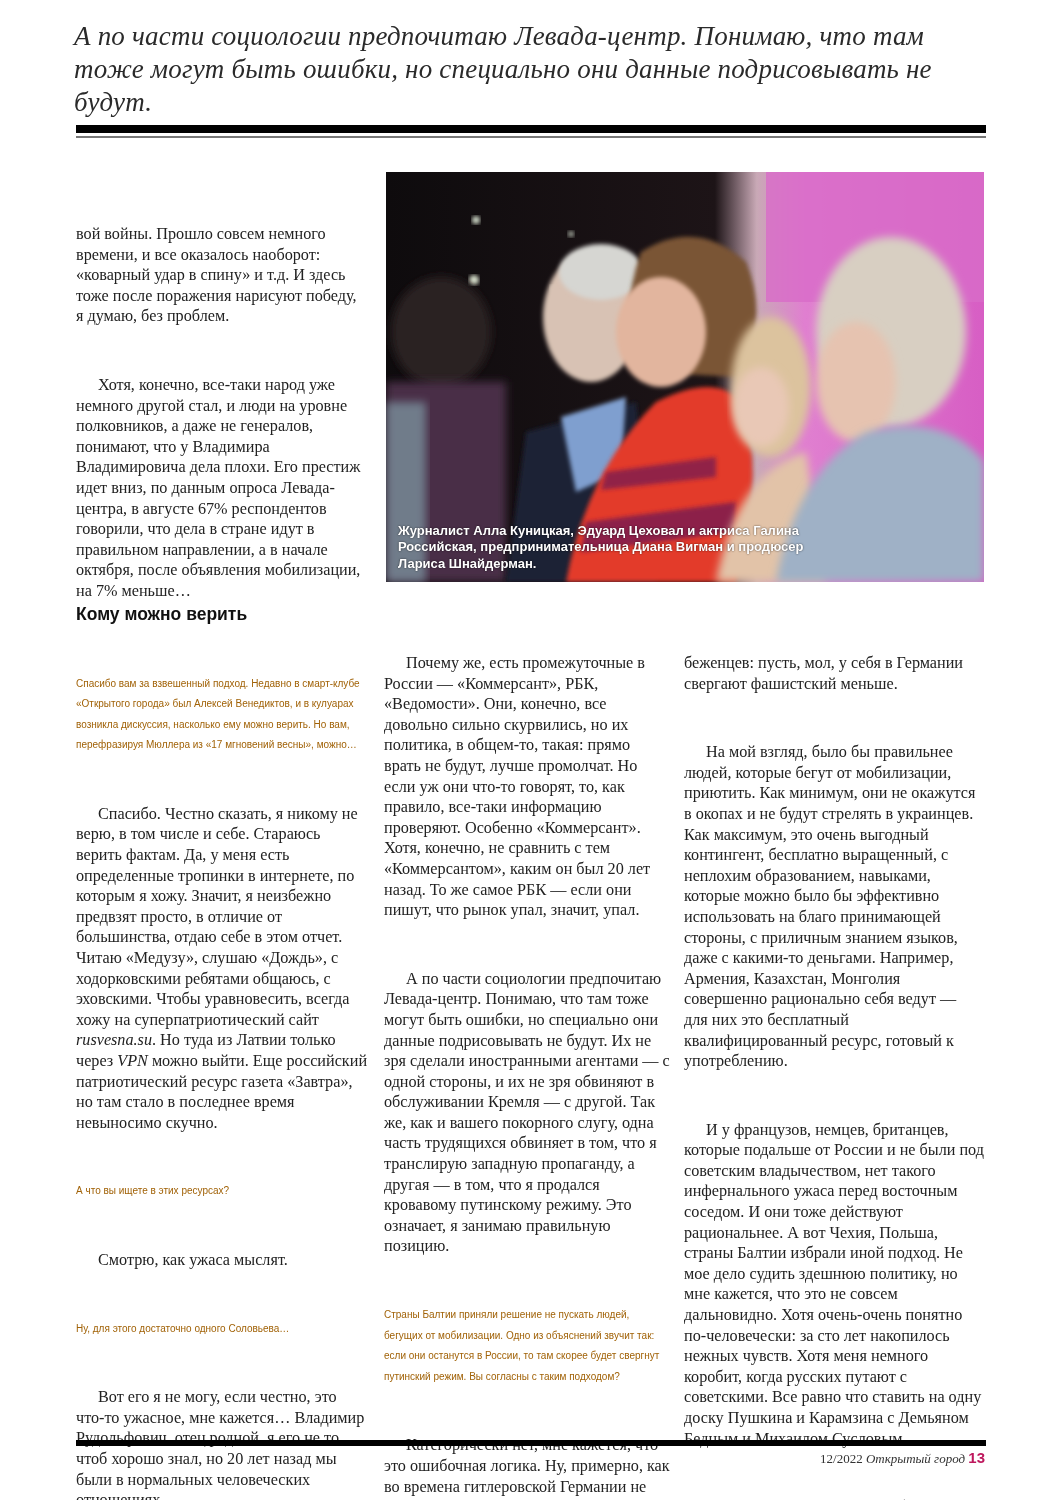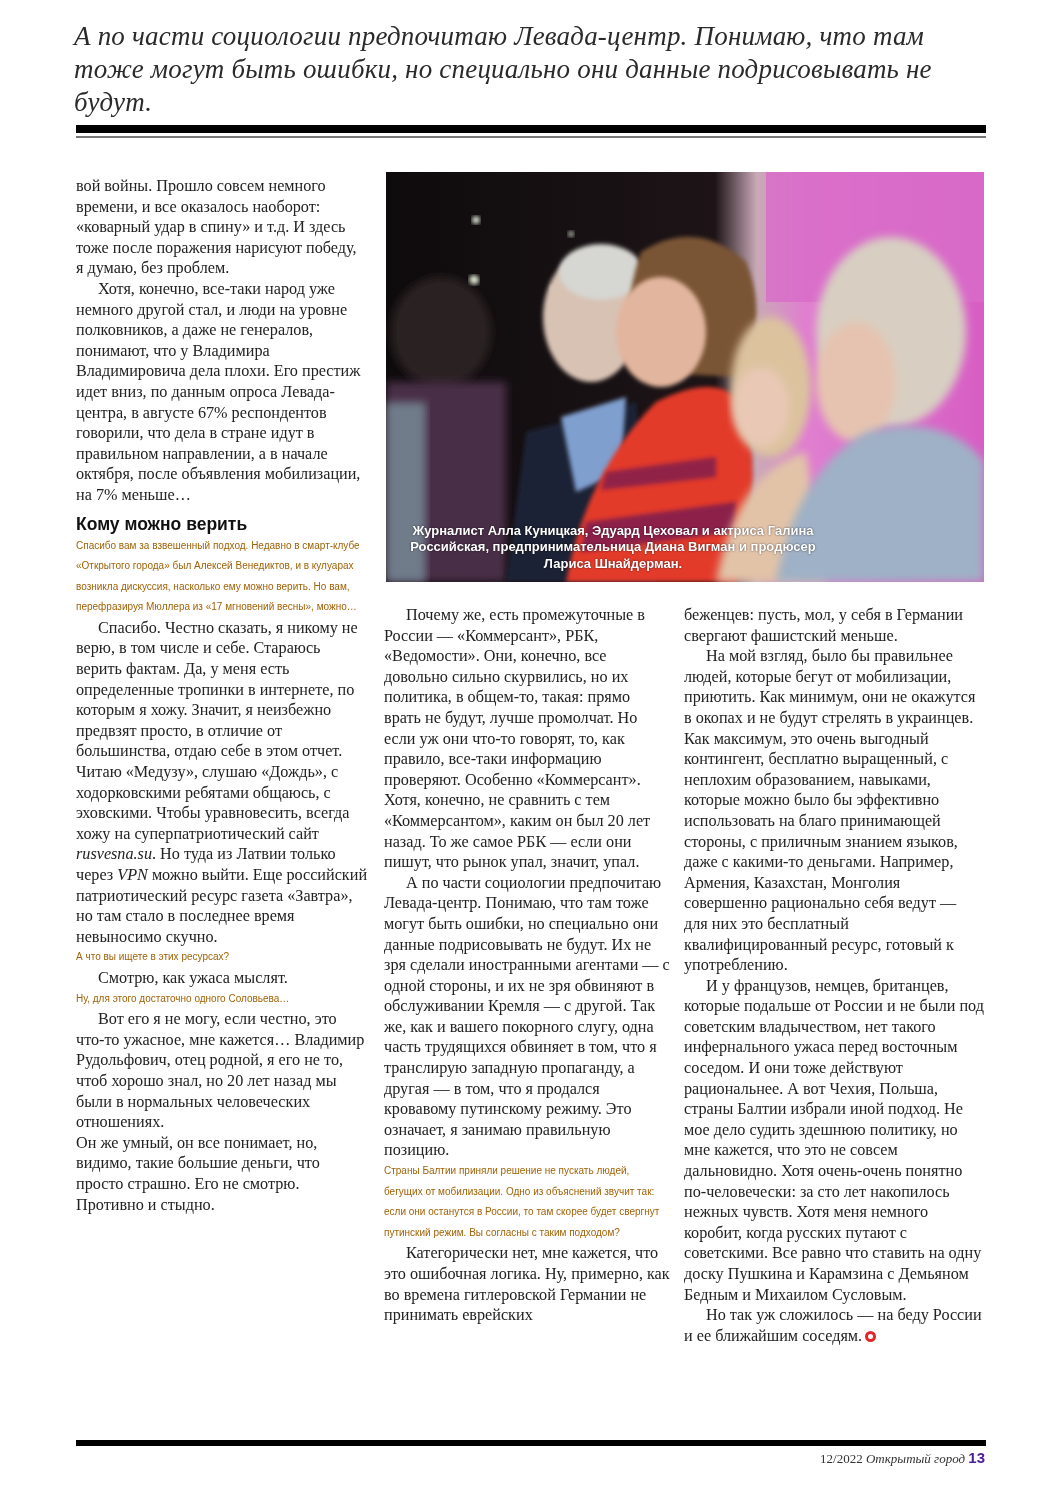--- a/index.html
+++ b/index.html
@@ -14,41 +14,41 @@
   }
   .rule-thick { position: absolute; left: 76px; top: 125px; width: 910px; height: 8px; background: #000; }
   .rule-thin { position: absolute; left: 76px; top: 136px; width: 910px; height: 2px; background: #777; }
 
   .col {
     position: absolute;
     font-family: "Liberation Serif", "DejaVu Serif", serif;
     font-size: 16.2px; line-height: 20.6px; color: #222;
     text-align: left;
   }
-  .col p { text-indent: 22px; }
+  .col p { text-indent: 22px; margin-top: 48px; }
   .col p.noindent { text-indent: 0; }
   .col .q {
     font-family: "Liberation Sans", "DejaVu Sans", sans-serif;
     font-weight: normal; font-size: 10px; line-height: 20.6px; color: #a16207;
     text-indent: 0;
   }
   .col .subhead {
     font-family: "Liberation Sans", "DejaVu Sans", sans-serif;
     font-weight: bold; font-size: 17.5px; line-height: 24px; color: #111;
-    margin-top: 6px; margin-bottom: 0px;
+    margin-bottom: 0px;
   }
   .col i { font-style: italic; }
 
   #col1 { left: 76px; top: 176px; width: 292px; }
   #col2 { left: 384px; top: 605px; width: 286px; }
   #col3 { left: 684px; top: 605px; width: 300px; }
 
   .photo {
     position: absolute; left: 386px; top: 172px; width: 598px; height: 410px;
-    overflow: hidden; background: #ef4444; text-align: center;
+    overflow: hidden; background: #ef4444;
   }
   .photo svg { position: absolute; left: 0; top: 0; width: 100%; height: 100%; }
   .caption {
     position: absolute; left: 12px; bottom: 10px; width: 430px;
     font-family: "Liberation Sans", "DejaVu Sans", sans-serif;
     font-weight: bold; font-size: 13px; line-height: 16.5px; color: #ffffff;
     text-shadow: 0 0 2px rgba(0,0,0,0.7);
   }
 
   .end-mark {
@@ -57,21 +57,21 @@
   }
 
   .rule-bottom { position: absolute; left: 76px; top: 1440px; width: 910px; height: 6px; background: #000; }
   .footer {
     position: absolute; right: 76px; top: 1449px;
     font-family: "Liberation Serif", "DejaVu Serif", serif; font-size: 13px; color: #333;
   }
   .footer .mag { font-style: italic; }
   .footer .pg {
     font-family: "Liberation Sans", "DejaVu Sans", sans-serif;
-    font-weight: bold; font-size: 15px; color: #4c1d95;
+    font-weight: bold; font-size: 15px; color: #be185d;
   }
 </style>
 </head>
 <body>
 
 <div class="pull-quote">А по части социологии предпочитаю Левада-центр. Понимаю, что там тоже могут быть ошибки, но специально они данные подрисовывать не будут.</div>
 <div class="rule-thick"></div>
 <div class="rule-thin"></div>
 
 <div class="col" id="col1">

